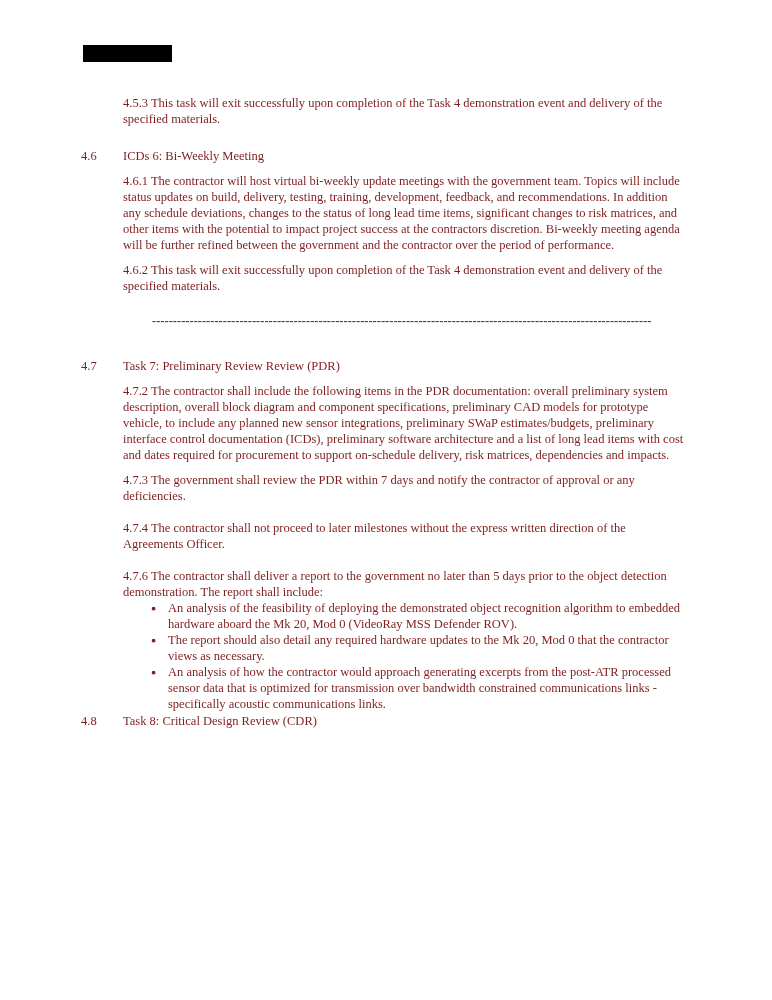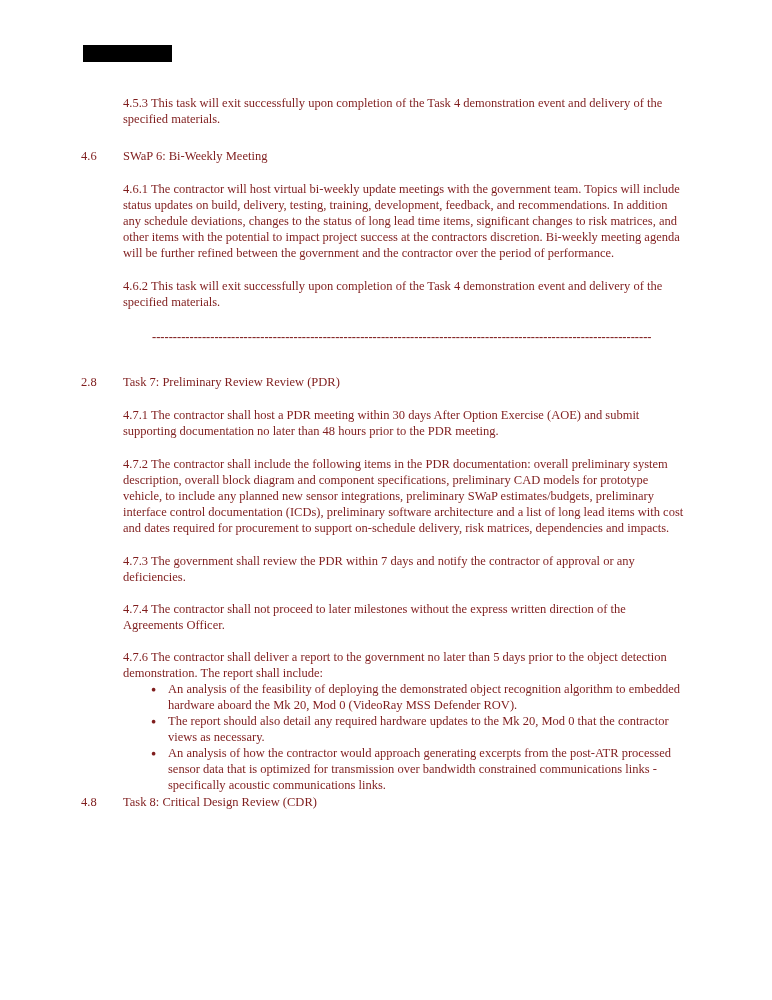--- a/index.html
+++ b/index.html
@@ -67,55 +67,54 @@
     width: 518px;
     margin: 0;
   }
   ul.bullets .bullet {
     position: absolute;
     left: 70px;
     top: 0;
     font-size: 8.5px;
     line-height: 16px;
   }
-  .mt-s  { margin-top: 17px; }
+  .mt-s  { margin-top: 9px; }
   .mt-m  { margin-top: 16px; }
   .mt-l  { margin-top: 21px; align-items: flex-end; }
   .mt-sep { margin-top: 19px; }
   .mt-xl { margin-top: 29px; }
   .mt-0  { margin-top: 1px; align-items: flex-end; }
 </style>
 </head>
 <body>
 
 <div class="page">
 
   <div class="redaction-bar"></div>
 
   <div class="content">
 
     <p class="para">4.5.3 This task will exit successfully upon completion of the Task 4 demonstration event and delivery of the specified materials.</p>
 
     <div class="section-heading mt-l">
       <span class="sec-num">4.6</span>
-      <span class="sec-title">SWaP 6: Bi-Weekly Meeting</span>
+      <span class="sec-title">ICDs 6: Bi-Weekly Meeting</span>
     </div>
 
     <p class="para mt-s">4.6.1 The contractor will host virtual bi-weekly update meetings with the government team. Topics will include status updates on build, delivery, testing, training, development, feedback, and recommendations. In addition any schedule deviations, changes to the status of long lead time items, significant changes to risk matrices, and other items with the potential to impact project success at the contractors discretion. Bi-weekly meeting agenda will be further refined between the government and the contractor over the period of performance.</p>
 
     <p class="para mt-s">4.6.2 This task will exit successfully upon completion of the Task 4 demonstration event and delivery of the specified materials.</p>
 
     <div class="separator mt-sep">------------------------------------------------------------------------------------------------------------------------</div>
 
     <div class="section-heading mt-xl">
-      <span class="sec-num">2.8</span>
+      <span class="sec-num">4.7</span>
       <span class="sec-title">Task 7: Preliminary Review Review (PDR)</span>
     </div>
 
-    <p class="para mt-s">4.7.1 The contractor shall host a PDR meeting within 30 days After Option Exercise (AOE) and submit supporting documentation no later than 48 hours prior to the PDR meeting.</p>
 
     <p class="para mt-s">4.7.2 The contractor shall include the following items in the PDR documentation: overall preliminary system description, overall block diagram and component specifications, preliminary CAD models for prototype vehicle, to include any planned new sensor integrations, preliminary SWaP estimates/budgets, preliminary interface control documentation (ICDs), preliminary software architecture and a list of long lead items with cost and dates required for procurement to support on-schedule delivery, risk matrices, dependencies and impacts.</p>
 
     <p class="para mt-s">4.7.3 The government shall review the PDR within 7 days and notify the contractor of approval or any deficiencies.</p>
 
     <p class="para mt-m">4.7.4 The contractor shall not proceed to later milestones without the express written direction of the Agreements Officer.</p>
 
 
     <p class="para mt-m">4.7.6 The contractor shall deliver a report to the government no later than 5 days prior to the object detection demonstration. The report shall include:</p>
 

